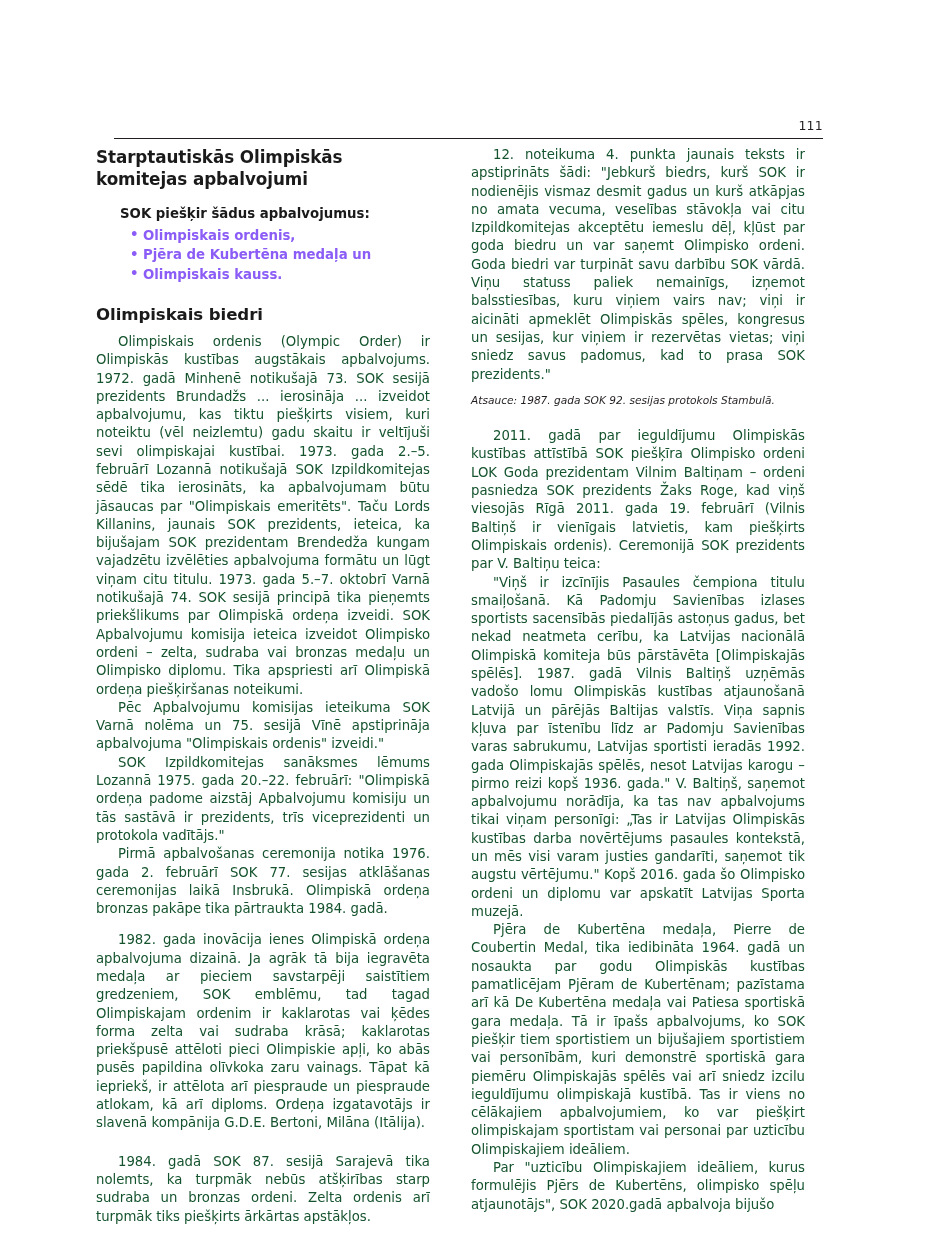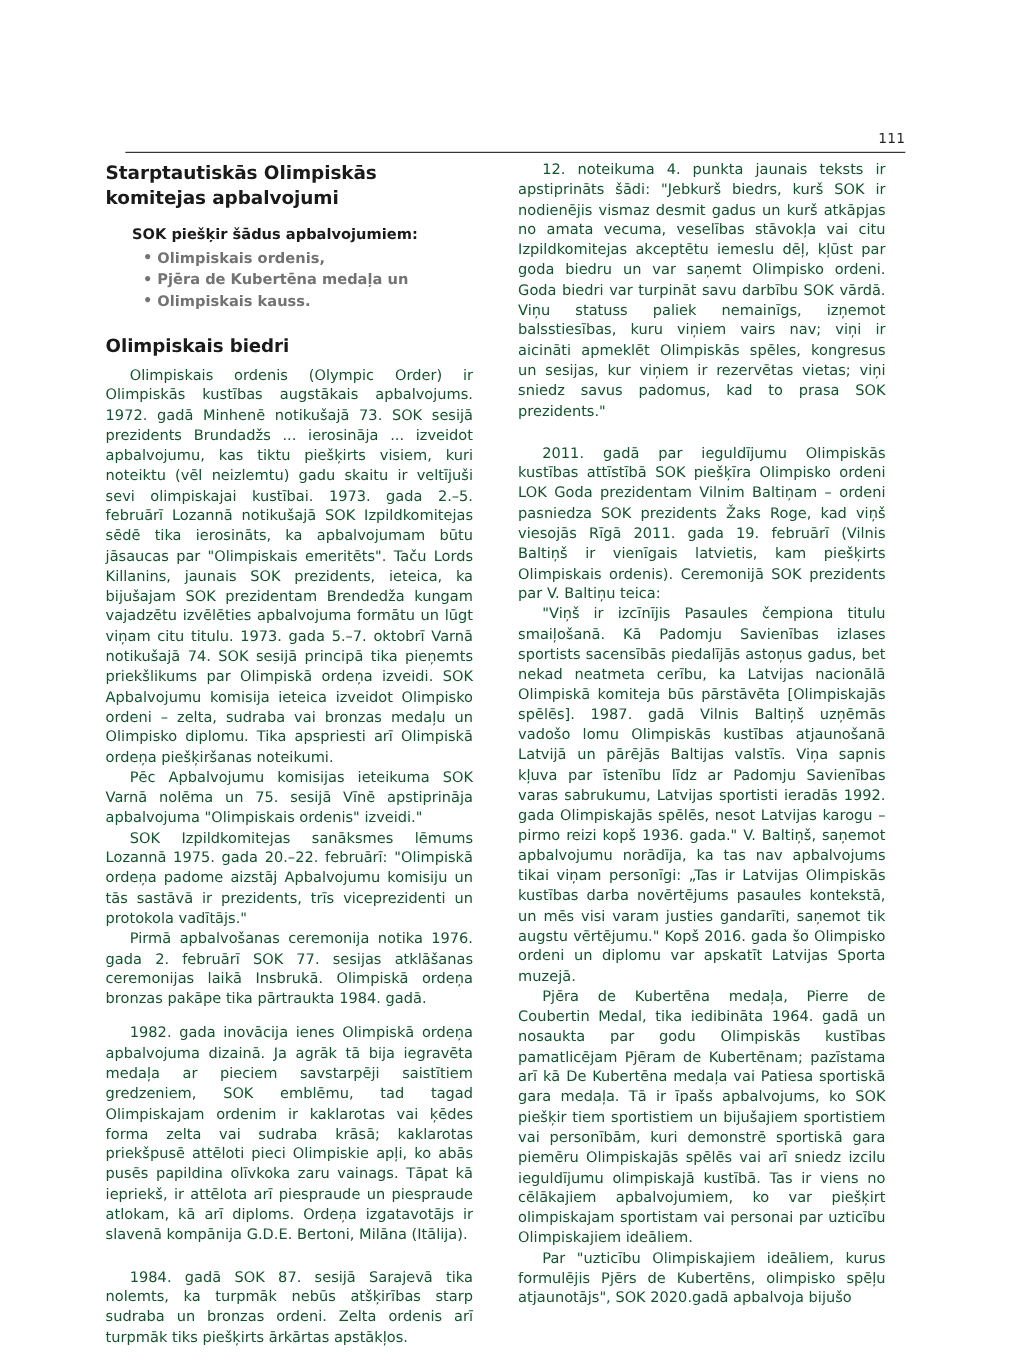--- a/index.html
+++ b/index.html
@@ -91,21 +91,21 @@
   ul.bullets {
     margin: 0 0 0 0;
     padding: 0 0 0 47px;
     list-style: none;
   }
   ul.bullets li {
     font-size: 13.3px;
     font-weight: bold;
     line-height: 1.47;
     position: relative;
-    color: #737373;
+    color: #8b5cf6;
   }
   ul.bullets li::before {
     content: "\2022";
     position: absolute;
     left: -13px;
     top: -0.5px;
   }
 
   p.body {
     font-size: 13.25px;
@@ -138,21 +138,21 @@
     <div class="folio">111</div>
     <div class="headrule"></div>
   </div>
 
   <div class="columns">
 
     <div class="col">
 
       <h1 class="sect">Starptautiskās Olimpiskās komitejas apbalvojumi</h1>
 
-      <p class="lead-bold">SOK piešķir šādus apbalvojumiem:</p>
+      <p class="lead-bold">SOK piešķir šādus apbalvojumus:</p>
 
       <ul class="bullets">
         <li>Olimpiskais ordenis,</li>
         <li>Pjēra de Kubertēna medaļa un</li>
         <li>Olimpiskais kauss.</li>
       </ul>
 
       <h2 class="sect">Olimpiskais biedri</h2>
 
       <p class="body ind">Olimpiskais ordenis (Olympic Order) ir Olimpiskās kustības augstākais apbalvojums. 1972. gadā Minhenē notikušajā 73. SOK sesijā prezidents Brundadžs ... ierosināja ... izveidot apbalvojumu, kas tiktu piešķirts visiem, kuri noteiktu (vēl neizlemtu) gadu skaitu ir veltījuši sevi olimpiskajai kustībai. 1973. gada 2.–5. februārī Lozannā notikušajā SOK Izpildkomitejas sēdē tika ierosināts, ka apbalvojumam būtu jāsaucas par "Olimpiskais emeritēts". Taču Lords Killanins, jaunais SOK prezidents, ieteica, ka bijušajam SOK prezidentam Brendedža kungam vajadzētu izvēlēties apbalvojuma formātu un lūgt viņam citu titulu. 1973. gada 5.–7. oktobrī Varnā notikušajā 74. SOK sesijā principā tika pieņemts priekšlikums par Olimpiskā ordeņa izveidi. SOK Apbalvojumu komisija ieteica izveidot Olimpisko ordeni – zelta, sudraba vai bronzas medaļu un Olimpisko diplomu. Tika apspriesti arī Olimpiskā ordeņa piešķiršanas noteikumi.</p>
@@ -167,20 +167,21 @@
 
       <div class="spacer-md"></div>
 
       <p class="body ind">1984. gadā SOK 87. sesijā Sarajevā tika nolemts, ka turpmāk nebūs atšķirības starp sudraba un bronzas ordeni. Zelta ordenis arī turpmāk tiks piešķirts ārkārtas apstākļos.</p>
     </div>
 
     <div class="col">
 
       <p class="body ind">12. noteikuma 4. punkta jaunais teksts ir apstiprināts šādi: "Jebkurš biedrs, kurš SOK ir nodienējis vismaz desmit gadus un kurš atkāpjas no amata vecuma, veselības stāvokļa vai citu Izpildkomitejas akceptētu iemeslu dēļ, kļūst par goda biedru un var saņemt Olimpisko ordeni. Goda biedri var turpināt savu darbību SOK vārdā. Viņu statuss paliek nemainīgs, izņemot balsstiesības, kuru viņiem vairs nav; viņi ir aicināti apmeklēt Olimpiskās spēles, kongresus un sesijas, kur viņiem ir rezervētas vietas; viņi sniedz savus padomus, kad to prasa SOK prezidents."</p>
 
+      <p class="ref">Atsauce: 1987. gada SOK 92. sesijas protokols Stambulā.</p>
 
       <div class="spacer-md"></div>
 
       <p class="body ind">2011. gadā par ieguldījumu Olimpiskās kustības attīstībā SOK piešķīra Olimpisko ordeni LOK Goda prezidentam Vilnim Baltiņam – ordeni pasniedza SOK prezidents Žaks Roge, kad viņš viesojās Rīgā 2011. gada 19. februārī (Vilnis Baltiņš ir vienīgais latvietis, kam piešķirts Olimpiskais ordenis). Ceremonijā SOK prezidents par V. Baltiņu teica:</p>
       <p class="body ind">"Viņš ir izcīnījis Pasaules čempiona titulu smaiļošanā. Kā Padomju Savienības izlases sportists sacensībās piedalījās astoņus gadus, bet nekad neatmeta cerību, ka Latvijas nacionālā Olimpiskā komiteja būs pārstāvēta [Olimpiskajās spēlēs]. 1987. gadā Vilnis Baltiņš uzņēmās vadošo lomu Olimpiskās kustības atjaunošanā Latvijā un pārējās Baltijas valstīs. Viņa sapnis kļuva par īstenību līdz ar Padomju Savienības varas sabrukumu, Latvijas sportisti ieradās 1992. gada Olimpiskajās spēlēs, nesot Latvijas karogu – pirmo reizi kopš 1936. gada." V. Baltiņš, saņemot apbalvojumu norādīja, ka tas nav apbalvojums tikai viņam personīgi: „Tas ir Latvijas Olimpiskās kustības darba novērtējums pasaules kontekstā, un mēs visi varam justies gandarīti, saņemot tik augstu vērtējumu." Kopš 2016. gada šo Olimpisko ordeni un diplomu var apskatīt Latvijas Sporta muzejā.</p>
 
 
       <p class="body ind">Pjēra de Kubertēna medaļa, Pierre de Coubertin Medal, tika iedibināta 1964. gadā un nosaukta par godu Olimpiskās kustības pamatlicējam Pjēram de Kubertēnam; pazīstama arī kā De Kubertēna medaļa vai Patiesa sportiskā gara medaļa. Tā ir īpašs apbalvojums, ko SOK piešķir tiem sportistiem un bijušajiem sportistiem vai personībām, kuri demonstrē sportiskā gara piemēru Olimpiskajās spēlēs vai arī sniedz izcilu ieguldījumu olimpiskajā kustībā. Tas ir viens no cēlākajiem apbalvojumiem, ko var piešķirt olimpiskajam sportistam vai personai par uzticību Olimpiskajiem ideāliem.</p>
       <p class="body ind">Par "uzticību Olimpiskajiem ideāliem, kurus formulējis Pjērs de Kubertēns, olimpisko spēļu atjaunotājs", SOK 2020.gadā apbalvoja bijušo</p>
     </div>

